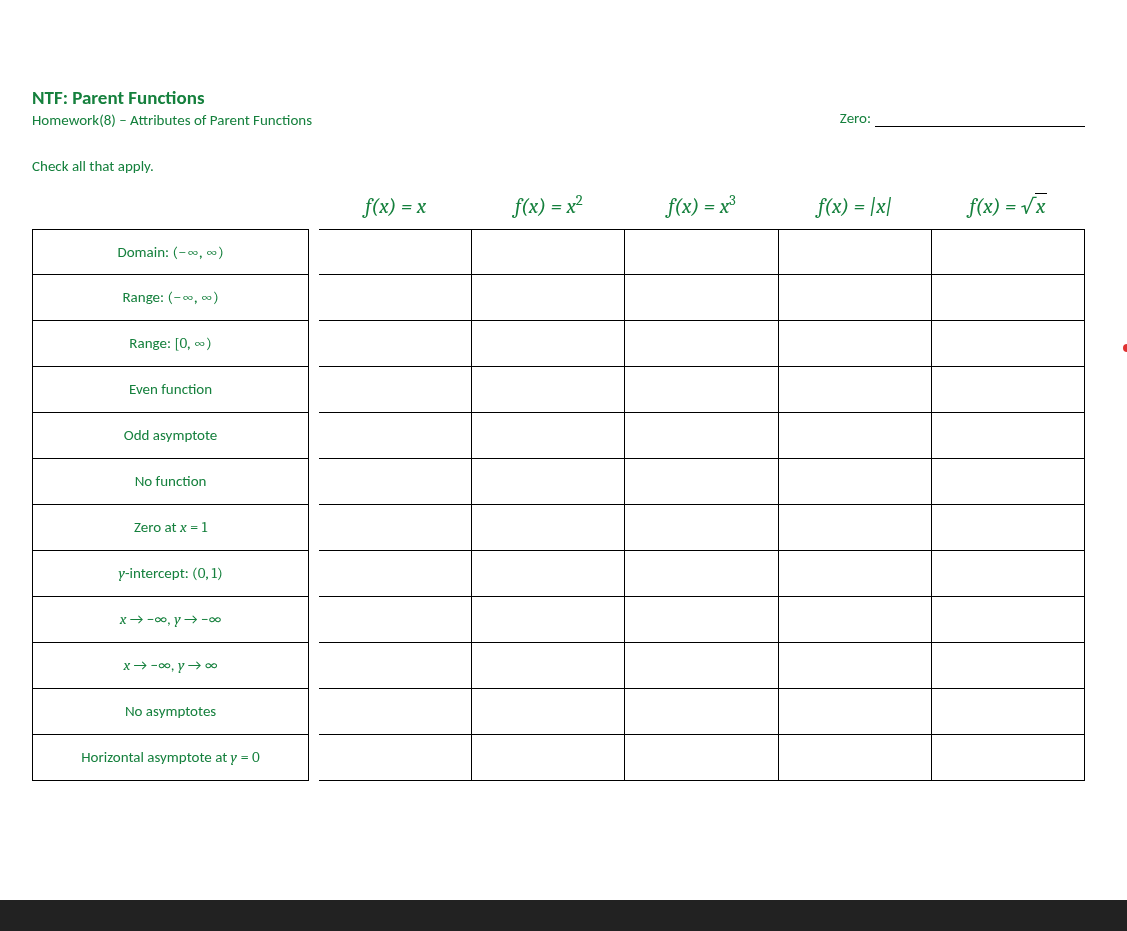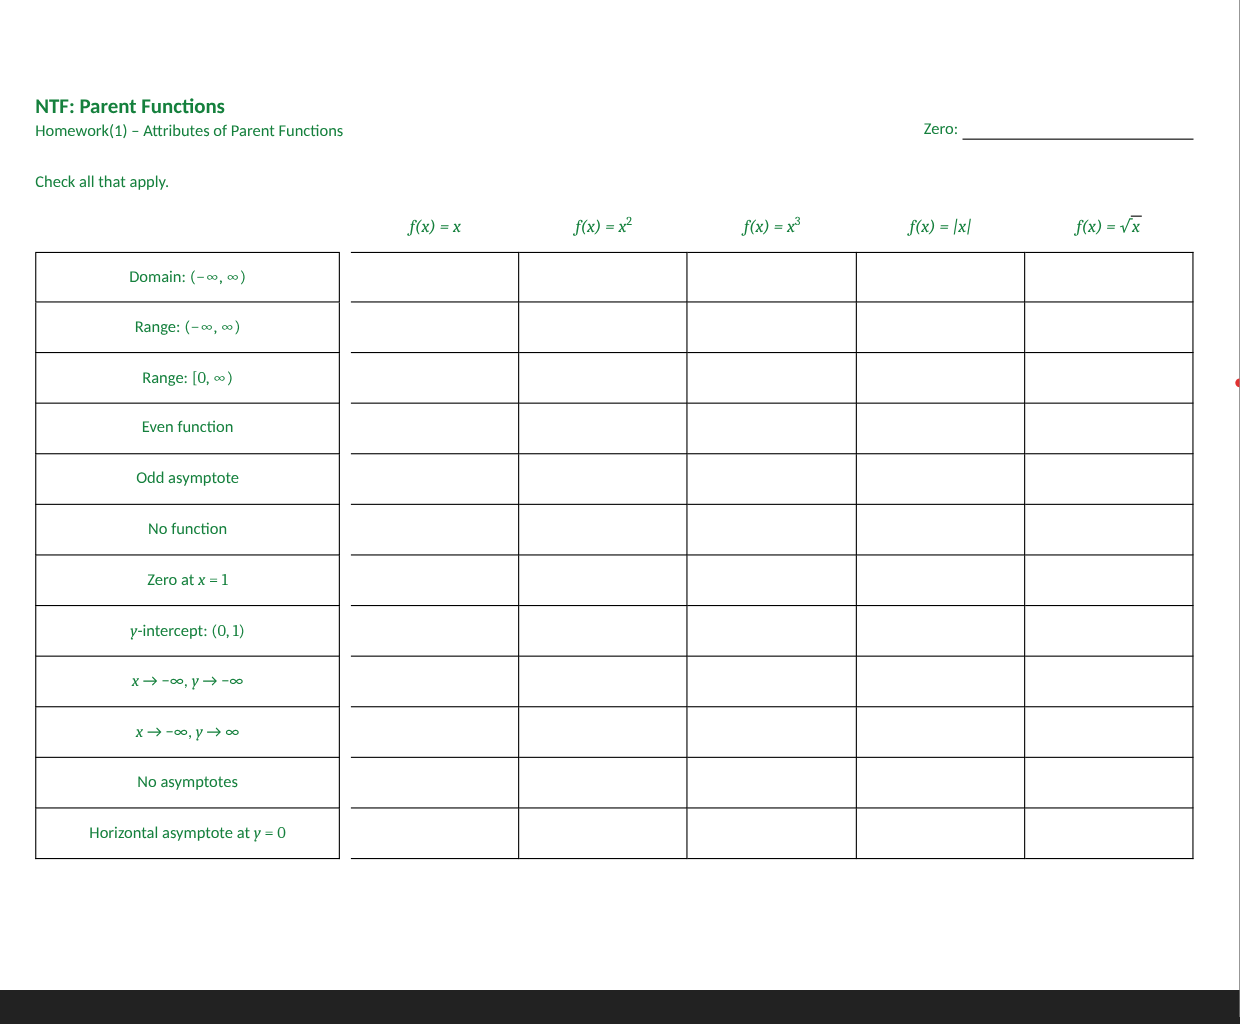--- a/index.html
+++ b/index.html
@@ -64,21 +64,21 @@
     text-align: center;
     vertical-align: middle;
     padding: 0;
     height: 46px;
     box-sizing: border-box;
   }
   th {
     font-style: italic;
     border: none;
     font-family: "Cambria Math", Cambria, "Times New Roman", serif;
-    font-size: 16px;
+    font-size: 21px;
   }
   th.blank {
     border: none;
   }
   td {
     border: 1px solid #000;
   }
   
   tbody tr td { border-top: none; }
   tbody tr:first-child td { border-top: 1px solid #000; }
@@ -124,21 +124,21 @@
   }
 </style>
 </head>
 <body>
 
 <div class="page">
 
   <div class="header-row">
     <div>
       <div class="title">NTF: Parent Functions</div>
-      <div class="subtitle">Homework(1) – Attributes of Parent Functions</div>
+      <div class="subtitle">Homework(8) – Attributes of Parent Functions</div>
     </div>
     <div class="name-block">
       <span>Zero:</span>
       <span class="name-line"></span>
     </div>
   </div>
 
   <div class="instruction">Check all that apply.</div>
 
   <table>

